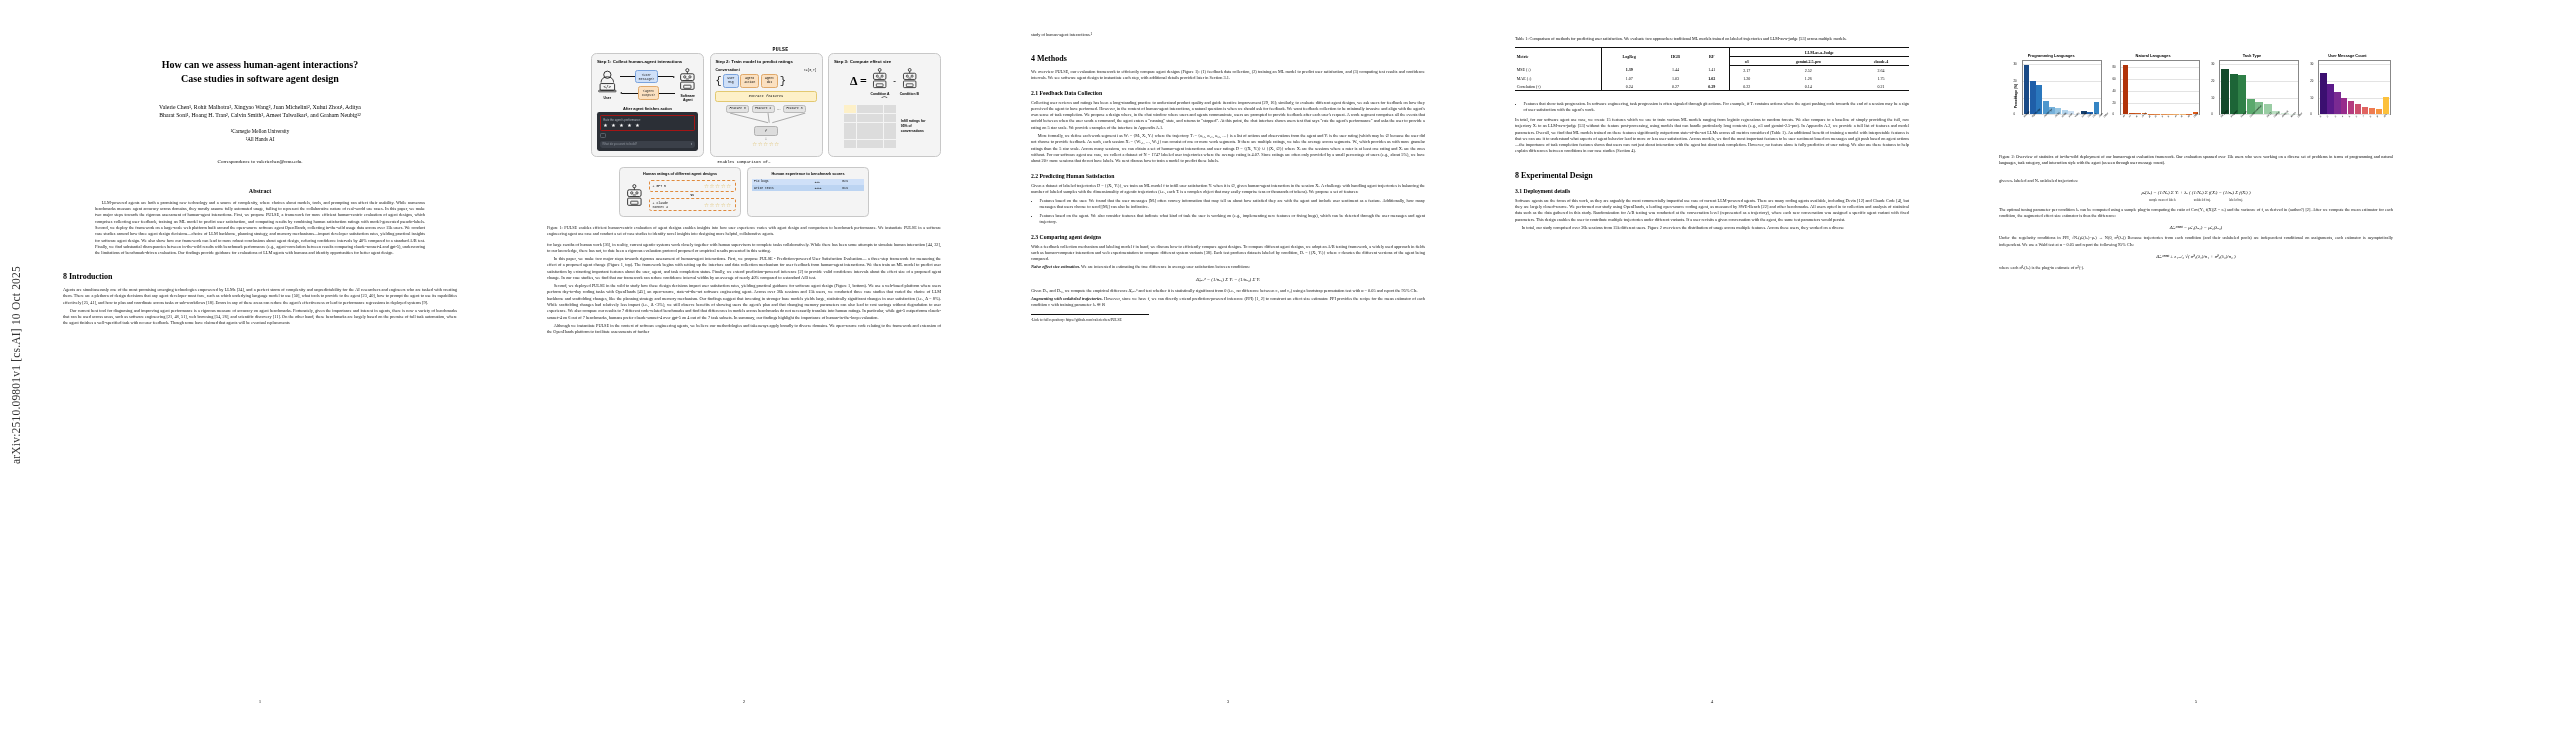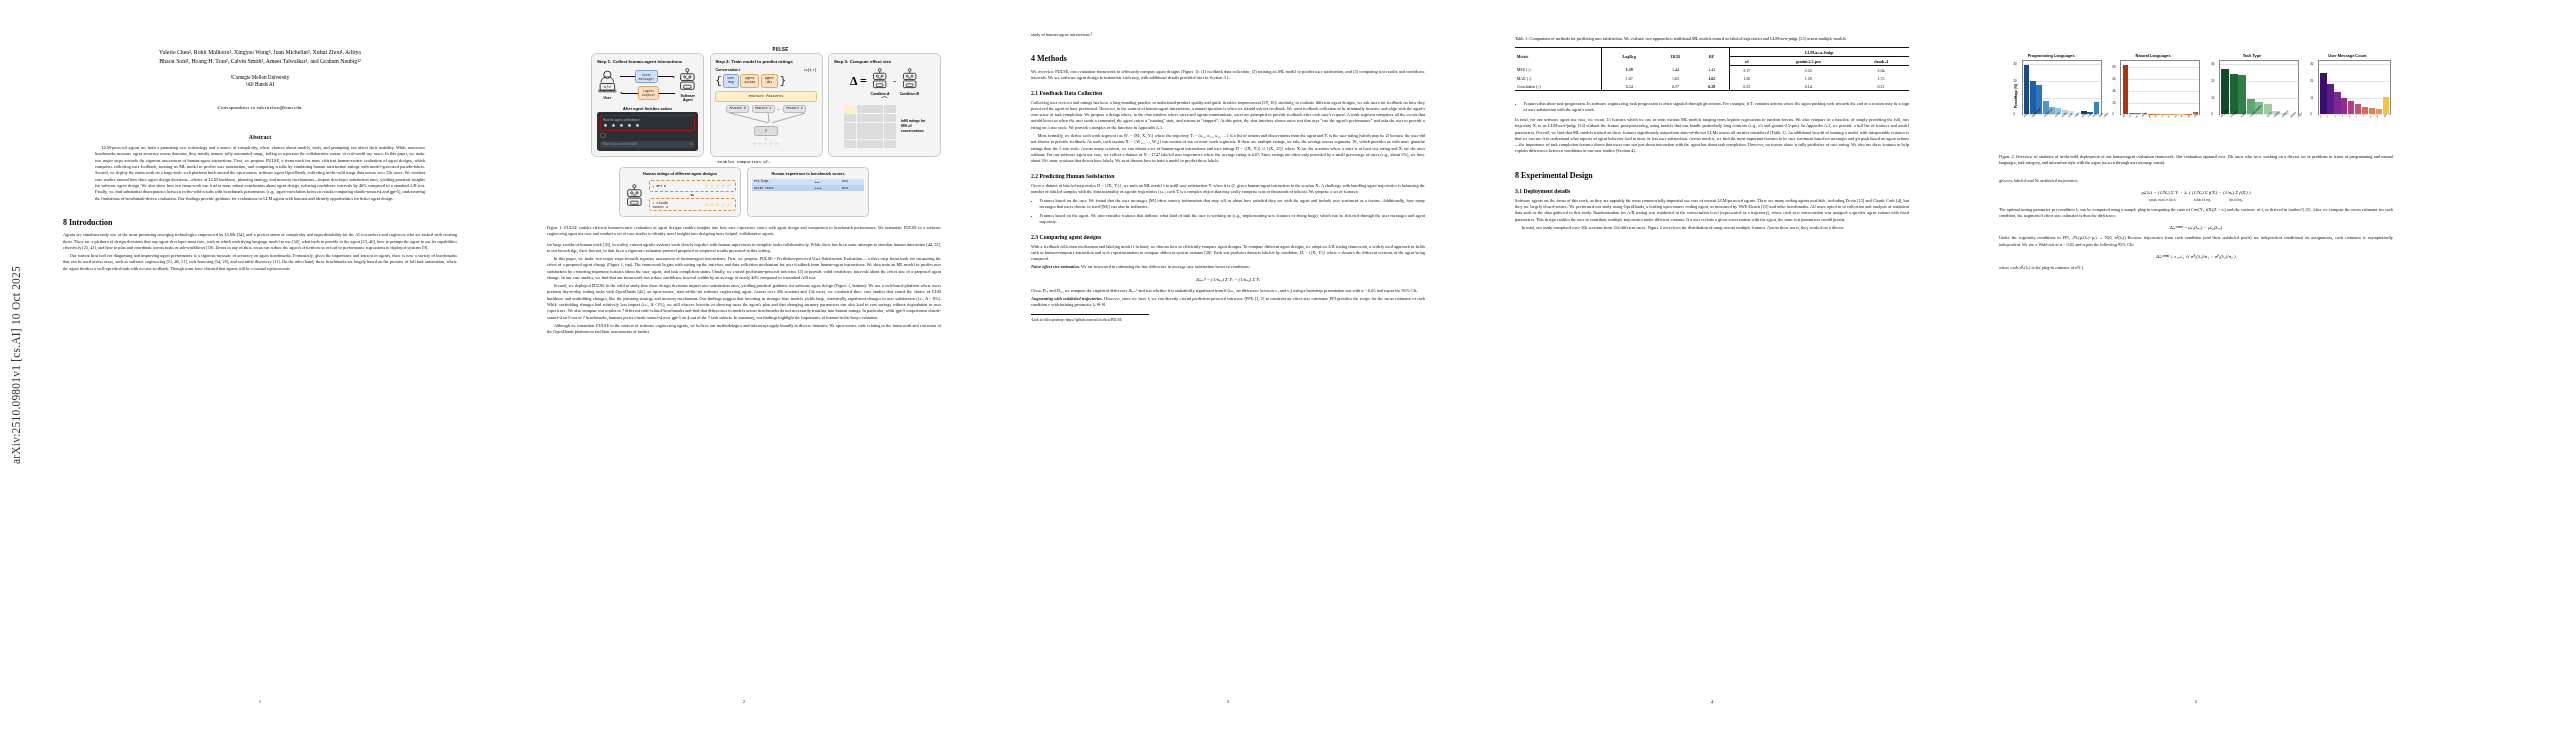--- a/index.html
+++ b/index.html
@@ -250,20 +250,24 @@
 <body>
 
 <div id="viewer">
 
   <div id="arxiv-stamp">
     <span>arXiv:2510.09801v1  [cs.AI]  10 Oct 2025</span>
   </div>
 
   <div class="page" id="page1">
     <div class="page-inner">
+      <h1 class="title">
+        <span>How can we assess human-agent interactions?</span><br>
+        <span>Case studies in software agent design</span>
+      </h1>
       <div class="authors">
         <span>Valerie Chen¹, Rohit Malhotra², Xingyao Wang², Juan Michelini², Xuhui Zhou¹, Aditya</span><br>
         <span>Bharat Soni¹, Hoang H. Tran², Calvin Smith², Ameet Talwalkar¹, and Graham Neubig¹²</span>
       </div>
       <div class="affil">
         <span>¹Carnegie Mellon University</span><br>
         <span>²All Hands AI</span>
       </div>
       <div class="correspond">Correspondence to valeriechen@cmu.edu.</div>
 

